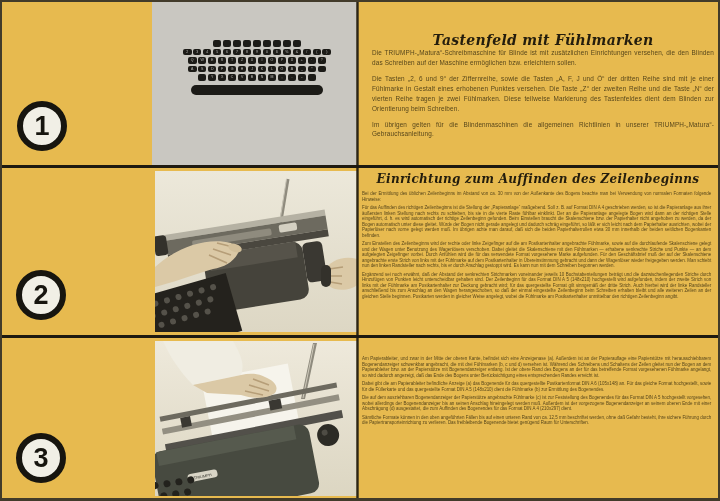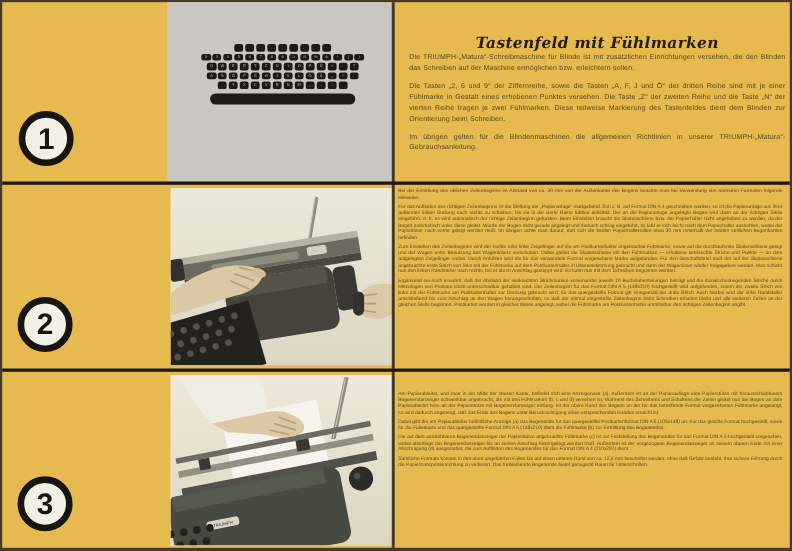--- a/index.html
+++ b/index.html
@@ -290,20 +290,21 @@
   <div class="text-col" id="text-col-1">
     <h2 class="sec-title">Tastenfeld mit Fühlmarken</h2>
     <div class="body">
         <p>Die TRIUMPH-„Matura“-Schreibmaschine für Blinde ist mit zusätzlichen Einrichtungen versehen, die den Blinden das Schreiben auf der Maschine ermöglichen bzw. erleichtern sollen.</p>
         <p>Die Tasten „2, 6 und 9“ der Ziffernreihe, sowie die Tasten „A, F, J und Ö“ der dritten Reihe sind mit je einer Fühlmarke in Gestalt eines erhobenen Punktes versehen. Die Taste „Z“ der zweiten Reihe und die Taste „N“ der vierten Reihe tragen je zwei Fühlmarken. Diese teilweise Markierung des Tastenfeldes dient dem Blinden zur Orientierung beim Schreiben.</p>
         <p>Im übrigen gelten für die Blindenmaschinen die allgemeinen Richtlinien in unserer TRIUMPH-„Matura“-Gebrauchsanleitung.</p>
       </div>
   </div>
 
   <div class="text-col" id="text-col-2">
+    <h2 class="sec-title">Einrichtung zum Auffinden des Zeilenbeginns</h2>
     <div class="tiny-body">
         <p>Bei der Ermittlung des üblichen Zeilenbeginns im Abstand von ca. 30 mm von der Außenkante des Bogens beachte man bei Verwendung von normalen Formaten folgende Hinweise:</p>
         <p>Für das Auffinden des richtigen Zeilenbeginns ist die Stellung der „Papieranlage“ maßgebend. Soll z. B. auf Format DIN A 4 geschrieben werden, so ist die Papieranlage aus ihrer äußersten linken Stellung nach rechts zu schieben, bis sie in die vierte Raste fühlbar einklinkt. Der an die Papieranlage angelegte Bogen wird dann an der richtigen Stelle eingeführt, d. h. es wird automatisch der richtige Zeilenbeginn gefunden. Beim Einstellen braucht die Skalenschiene bzw. der Papierhalter nicht angehoben zu werden, da der Bogen automatisch unter diese gleitet. Würde der Bogen nicht gerade angelegt und dadurch schräg eingeführt, so läßt er sich leicht nach dem Papierhalter ausrichten, wobei der Papierlöser nach vorne gelegt werden muß. Im übrigen achte man darauf, daß sich die beiden Papierhalterrollen etwa 30 mm innerhalb der beiden seitlichen Bogenkanten befinden.</p>
         <p>Zum Einstellen des Zeilenbeginns wird der rechte oder linke Zeigefinger auf die am Postkartenhalter angebrachte Fühlmarke, sowie auf die durchlaufende Skalenschiene gelegt und der Wagen unter Benutzung des Wagenlösers verschoben. Dabei gleitet die Skalenschiene mit den Fühlmarken — erhabene senkrechte Striche und Punkte — an dem aufgelegten Zeigefinger vorbei. Durch Anfühlen wird die für das verwendete Format vorgesehene Marke aufgefunden. Für den Geschäftsbrief muß der auf der Skalenschiene angebrachte erste Strich von links mit der Fühlmarke auf dem Postkartenhalter in Übereinstimmung gebracht und dann der Wagenlöser wieder freigegeben werden. Man schiebt nun den linken Randsteller nach rechts, bis er durch Anschlag gestoppt wird. Es kann nun mit dem Schreiben begonnen werden.</p>
         <p>Ergänzend sei noch erwähnt, daß der Abstand der senkrechten Strichmarken voneinander jeweils 10 Buchstabenteilungen beträgt und die dazwischenliegenden Striche durch Hinzufügen von Punkten leicht unterscheidbar gehalten sind. Der Zeilenbeginn für das Format DIN A 5 (148x210) hochgestellt wird aufgefunden, indem der zweite Strich von links mit der Fühlmarke am Postkartenhalter zur Deckung gebracht wird; für das quergestellte Format gilt sinngemäß der dritte Strich. Auch hierbei wird der linke Randsteller anschließend bis zum Anschlag an den Wagen herangeschoben, so daß der einmal eingestellte Zeilenbeginn beim Schreiben erhalten bleibt und alle weiteren Zeilen an der gleichen Stelle beginnen. Postkarten werden in gleicher Weise angelegt, wobei die Fühlmarke am Postkartenhalter unmittelbar den richtigen Zeilenbeginn angibt.</p>
       </div>
   </div>
 
   <div class="text-col" id="text-col-3">
     <div class="tiny-body">

